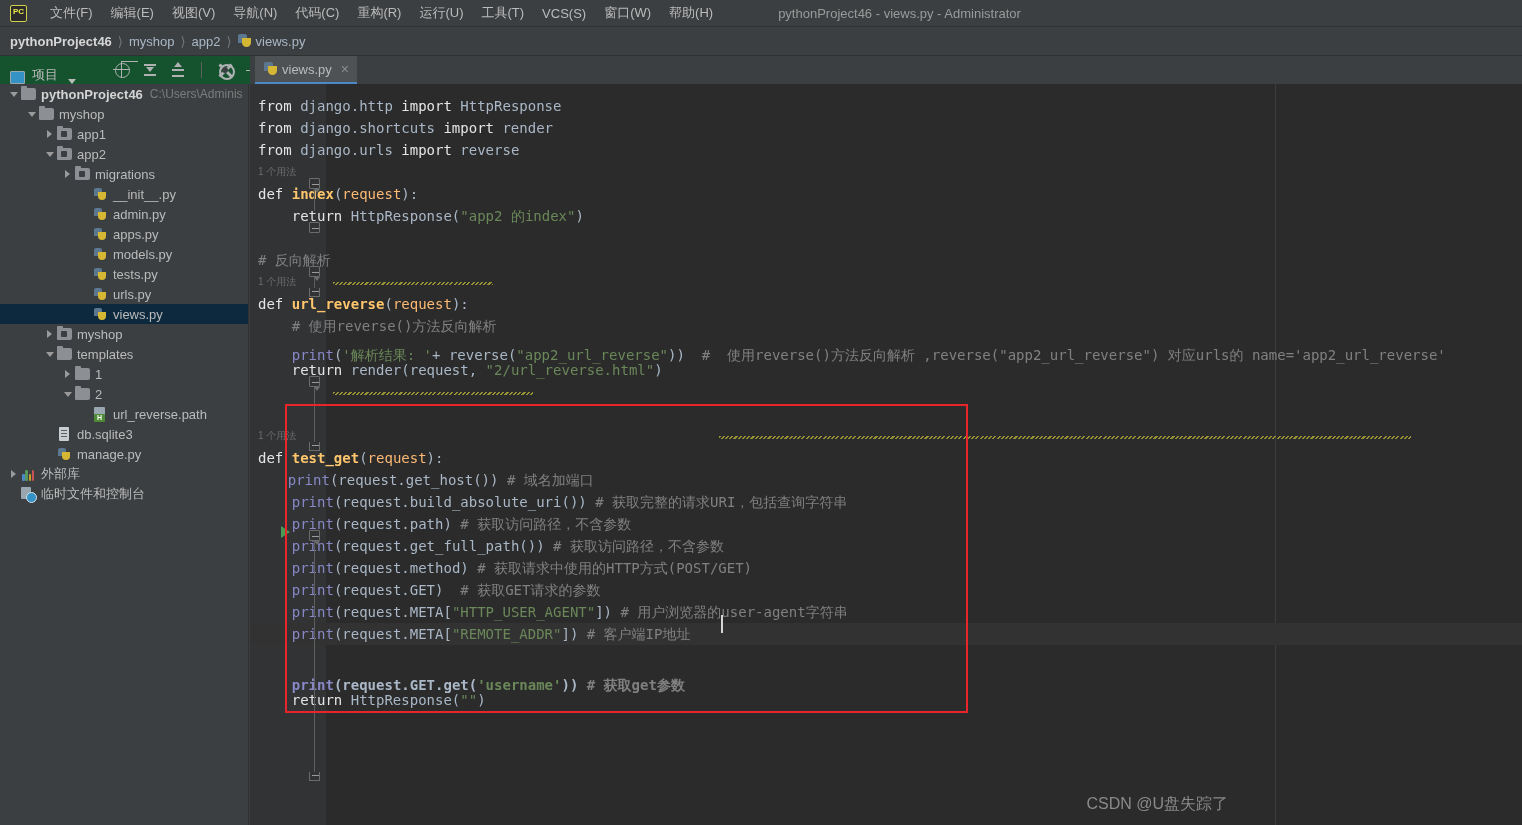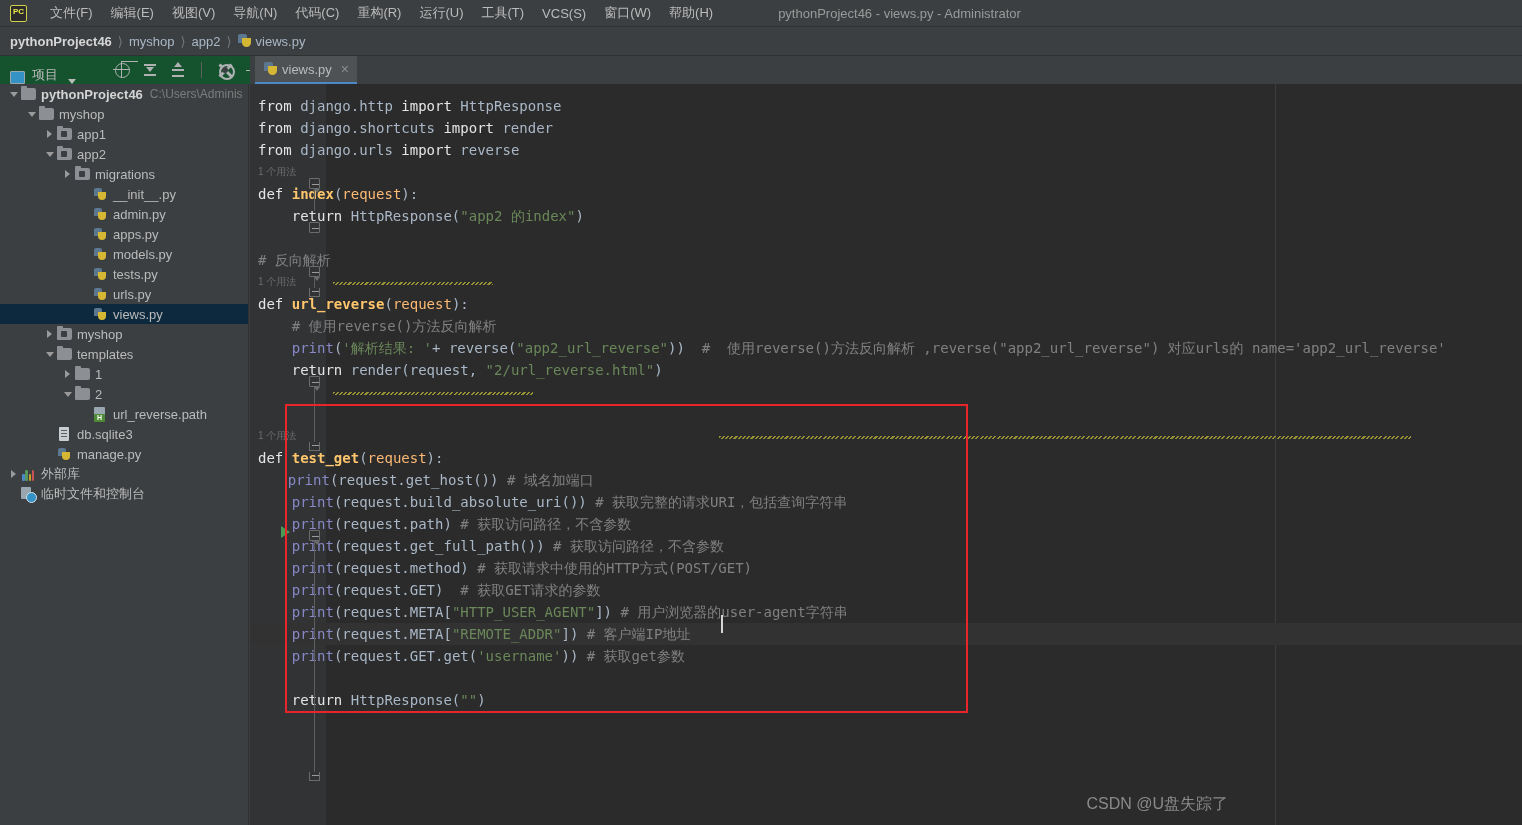--- a/index.html
+++ b/index.html
@@ -540,36 +540,36 @@
         <div class="cl" style="top: 33px; left: 8px;"><span class="kw">from</span><span class="ident"> django.shortcuts </span><span class="kw">import</span><span class="ident"> render</span></div>
         <div class="cl" style="top: 55px; left: 8px;"><span class="kw">from</span><span class="ident"> django.urls </span><span class="kw">import</span><span class="ident"> reverse</span></div>
         <div class="usage" style="top: 77px; left: 8px;">1 个用法</div>
         <div class="cl" style="top: 99px; left: 8px;"><span class="kw">def </span><span class="fn">index</span><span class="ident">(</span><span class="param">request</span><span class="ident">):</span></div>
         <div class="cl" style="top: 121px; left: 8px;"><span class="ident">    </span><span class="kw">return</span><span class="ident"> HttpResponse(</span><span class="str">"app2 的index"</span><span class="ident">)</span></div>
         <div class="cl" style="top: 143px; left: 8px;"></div>
         <div class="cl" style="top: 165px; left: 8px;"><span class="cmt"># 反向解析</span></div>
         <div class="usage" style="top: 187px; left: 8px;">1 个用法</div>
         <div class="cl" style="top: 209px; left: 8px;"><span class="kw">def </span><span class="fn">url_reverse</span><span class="ident">(</span><span class="param">request</span><span class="ident">):</span></div>
         <div class="cl" style="top: 231px; left: 8px;"><span class="cmt">    # 使用reverse()方法反向解析</span></div>
-        <div class="cl" style="top: 253px; left: 8px;"><span class="ident">    </span><span class="bi">print</span><span class="ident">(</span><span class="str">'解析结果: '</span><span class="ident">+ reverse(</span><span class="str">"app2_url_reverse"</span><span class="ident">))  </span><span class="cmt">#  使用reverse()方法反向解析 ,reverse("app2_url_reverse") 对应urls的 name='app2_url_reverse'</span></div>
+        <div class="cl" style="top: 260px; left: 8px;"><span class="ident">    </span><span class="bi">print</span><span class="ident">(</span><span class="str">'解析结果: '</span><span class="ident">+ reverse(</span><span class="str">"app2_url_reverse"</span><span class="ident">))  </span><span class="cmt">#  使用reverse()方法反向解析 ,reverse("app2_url_reverse") 对应urls的 name='app2_url_reverse'</span></div>
         <div class="cl" style="top: 275px; left: 8px;"><span class="ident">    </span><span class="kw">return</span><span class="ident"> render(request, </span><span class="str">"2/url_reverse.html"</span><span class="ident">)</span></div>
         <div class="cl" style="top: 297px; left: 8px;"></div>
         <div class="cl" style="top: 319px; left: 8px;"></div>
         <div class="usage" style="top: 341px; left: 8px;">1 个用法</div>
         <div class="cl" style="top: 363px; left: 8px;"><span class="kw">def </span><span class="fn">test_get</span><span class="ident">(</span><span class="param">request</span><span class="ident">):</span></div>
         <div class="cl" style="top: 385px; left: 4px;"><span class="ident">    </span><span class="bi">print</span><span class="ident">(request.get_host()) </span><span class="cmt"># 域名加端口</span></div>
         <div class="cl" style="top: 407px; left: 8px;"><span class="ident">    </span><span class="bi">print</span><span class="ident">(request.build_absolute_uri()) </span><span class="cmt"># 获取完整的请求URI，包括查询字符串</span></div>
         <div class="cl" style="top: 429px; left: 8px;"><span class="ident">    </span><span class="bi">print</span><span class="ident">(request.path) </span><span class="cmt"># 获取访问路径，不含参数</span></div>
         <div class="cl" style="top: 451px; left: 8px;"><span class="ident">    </span><span class="bi">print</span><span class="ident">(request.get_full_path()) </span><span class="cmt"># 获取访问路径，不含参数</span></div>
         <div class="cl" style="top: 473px; left: 8px;"><span class="ident">    </span><span class="bi">print</span><span class="ident">(request.method) </span><span class="cmt"># 获取请求中使用的HTTP方式(POST/GET)</span></div>
         <div class="cl" style="top: 495px; left: 8px;"><span class="ident">    </span><span class="bi">print</span><span class="ident">(request.GET)  </span><span class="cmt"># 获取GET请求的参数</span></div>
         <div class="cl" style="top: 517px; left: 8px;"><span class="ident">    </span><span class="bi">print</span><span class="ident">(request.META[</span><span class="str">"HTTP_USER_AGENT"</span><span class="ident">]) </span><span class="cmt"># 用户浏览器的user-agent字符串</span></div>
         <div class="curline" style="top: 539px;"></div>
         <div class="cl" style="top: 539px; left: 8px;"><span class="ident">    </span><span class="bi">print</span><span class="ident">(request.META[</span><span class="str">"REMOTE_ADDR"</span><span class="ident">]) </span><span class="cmt"># 客户端IP地址</span></div>
-        <div class="cl" style="top: 561px; left: 8px;"><span class="ident">    </span><span class="bi">print</span><span class="ident">(request.GET.get(</span><span class="str">'username'</span><span class="ident">)) </span><span class="cmt"># 获取get参数</span></div>
+        <div class="cl" style="top: 590px; left: 8px; font-weight: bold;"><span class="ident">    </span><span class="bi">print</span><span class="ident">(request.GET.get(</span><span class="str">'username'</span><span class="ident">)) </span><span class="cmt"># 获取get参数</span></div>
         <div class="cl" style="top: 583px; left: 8px;"></div>
         <div class="cl" style="top: 605px; left: 8px;"><span class="ident">    </span><span class="kw">return</span><span class="ident"> HttpResponse(</span><span class="str">""</span><span class="ident">)</span></div>
       </div>
 
     <div class="fmark open" style="left:59px;top:94px;"></div>
     <div class="fline" style="left:64px;top:105px;height:22px;"></div>
     <div class="fmark" style="left:59px;top:138px;"></div>
 
     <div class="fmark open" style="left:59px;top:182px;"></div>
     <div class="fline" style="left:64px;top:193px;height:11px;"></div>

